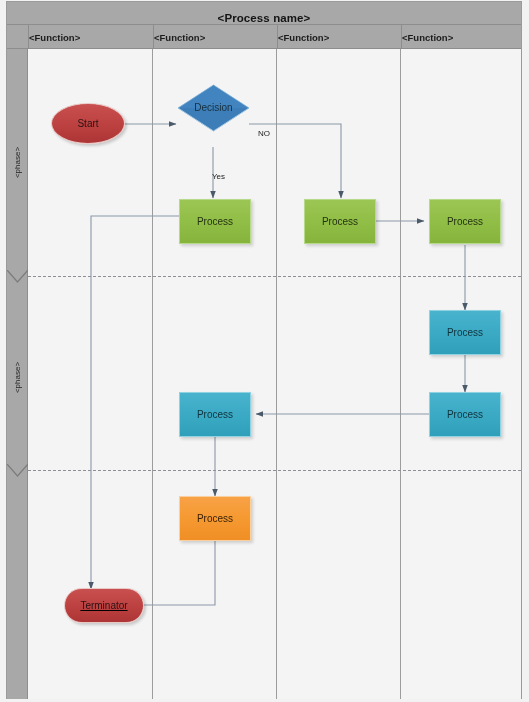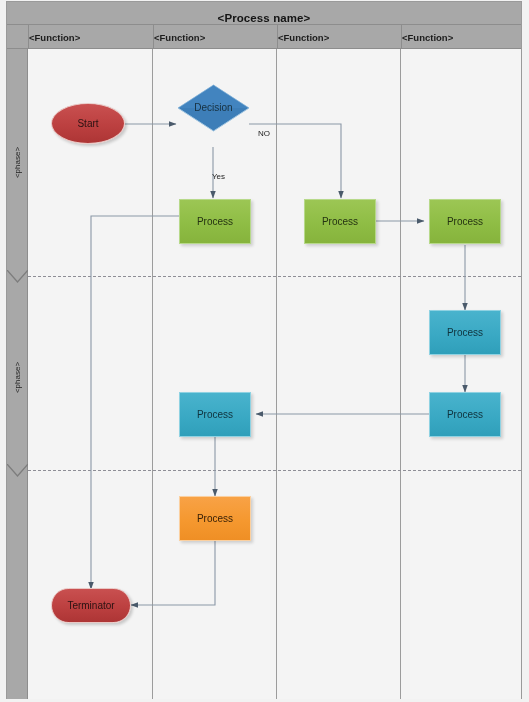--- a/index.html
+++ b/index.html
@@ -324,17 +324,17 @@
   </div>
 
   <div class="node n-blue" style="left:179px;top:392px;width:72px;height:45px;">
     <span class="lbl">Process</span>
   </div>
 
   <div class="node n-orange" style="left:179px;top:496px;width:72px;height:45px;">
     <span class="lbl">Process</span>
   </div>
 
-  <div class="node n-terminator" style="left:51px;top:588px;width:80px;height:35px;">
+  <div class="node n-terminator" style="left:64px;top:588px;width:80px;height:35px;text-decoration:underline;">
     <span class="lbl">Terminator</span>
   </div>
 
 </div>
 
 </body></html>

